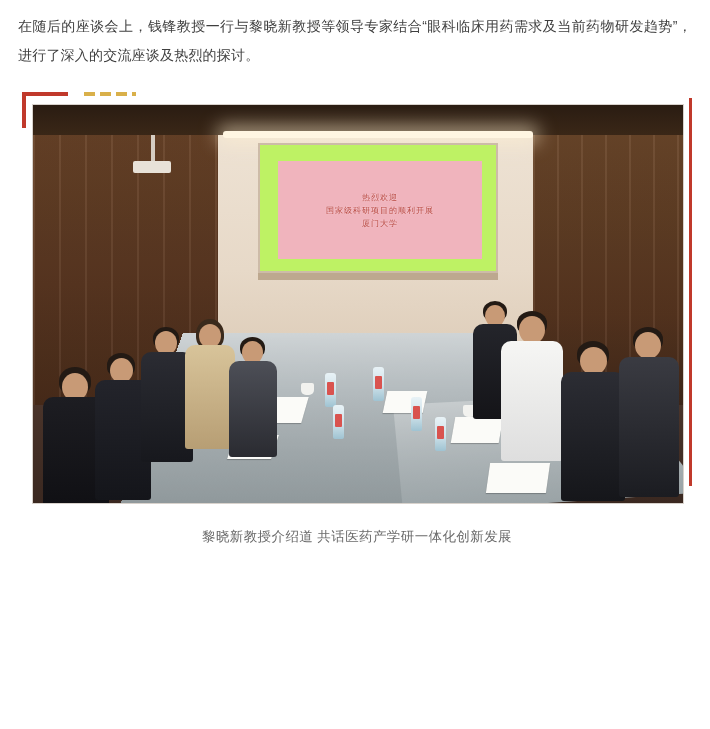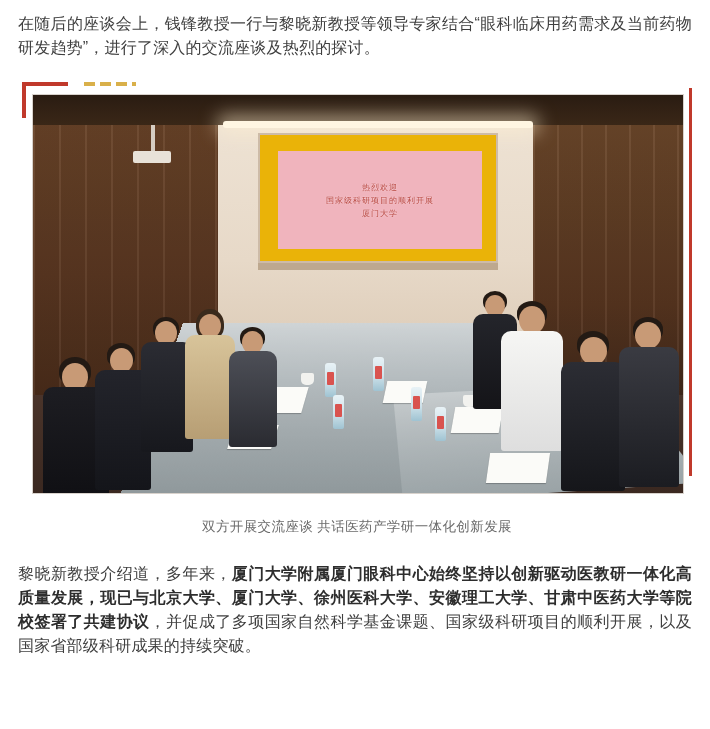--- a/index.html
+++ b/index.html
@@ -15,22 +15,22 @@
     color: #3e3e3e;
     overflow: hidden;
   }
   .page {
     width: 710px;
     height: 729px;
     position: relative;
     padding: 0 18px;
   }
   .para {
-    font-size: 16px;
-    line-height: 24px;
+    font-size: 14px;
+    line-height: 29px;
     color: #3f3f3f;
     letter-spacing: 0.2px;
     text-align: justify;
     margin: 0;
   }
   .para-top {
     padding-top: 12px;
   }
   
   .figure-block {
@@ -115,21 +115,21 @@
     position: absolute; left: 0; top: 0; width: 100%; height: 30px;
     background: linear-gradient(180deg, #2a1c12 0%, #3a2717 100%);
   }
   .light-strip {
     position: absolute; left: 190px; top: 26px; width: 310px; height: 7px;
     background: #fff6e2; box-shadow: 0 0 18px 6px rgba(255,240,210,0.55);
     border-radius: 3px;
   }
   .screen {
     position: absolute; left: 225px; top: 38px; width: 240px; height: 130px;
-    background: #eab308; border: 2px solid #cdbba8;
+    background: #bef264; border: 2px solid #cdbba8;
   }
   .screen-inner {
     position: absolute; left: 18px; top: 16px; width: 204px; height: 98px;
     background: #f0b4bd;
     display: flex; flex-direction: column; align-items: center; justify-content: center;
   }
   .screen-line {
     color: #b8463f; font-size: 8px; line-height: 13px; letter-spacing: 1px;
     font-family: "Liberation Sans", sans-serif; white-space: nowrap;
     text-shadow: 0 0 2px rgba(255,255,255,0.6);
@@ -290,18 +290,17 @@
           <div class="body" style="left:0px;top:31px;width:64px;height:129px;background:linear-gradient(180deg,#2c2d34,#15161a);"></div>
         </div>
         <div class="person" style="left:586px;top:222px;width:60px;height:170px;">
           <div class="hair" style="left:14px;top:0px;width:30px;height:24px;"></div>
           <div class="head" style="left:16px;top:5px;width:26px;height:27px;"></div>
           <div class="body" style="left:0px;top:30px;width:60px;height:140px;background:linear-gradient(180deg,#3a3b42,#1b1c21);"></div>
         </div>
       </div>
     </div>
 
-    <div class="figcap">双方开展交流座谈 共话医药产学研一体化创新发展</div>
+    <div class="figcap">黎晓新教授介绍道 共话医药产学研一体化创新发展</div>
   </div>
 
-  <p class="para para-bottom"><span>黎晓新教授介绍道，多年来，</span><span class="b">厦门大学附属厦门眼科中心始终坚持以创新驱动医教研一体化高质量发展，现已与北京大学、厦门大学、徐州医科大学、安徽理工大学、甘肃中医药大学等院校签署了共建协议</span><span>，并促成了多项国家自然科学基金课题、国家级科研项目的顺利开展，以及国家省部级科研成果的持续突破。</span></p>
 
 </div>
 
 </body></html>

